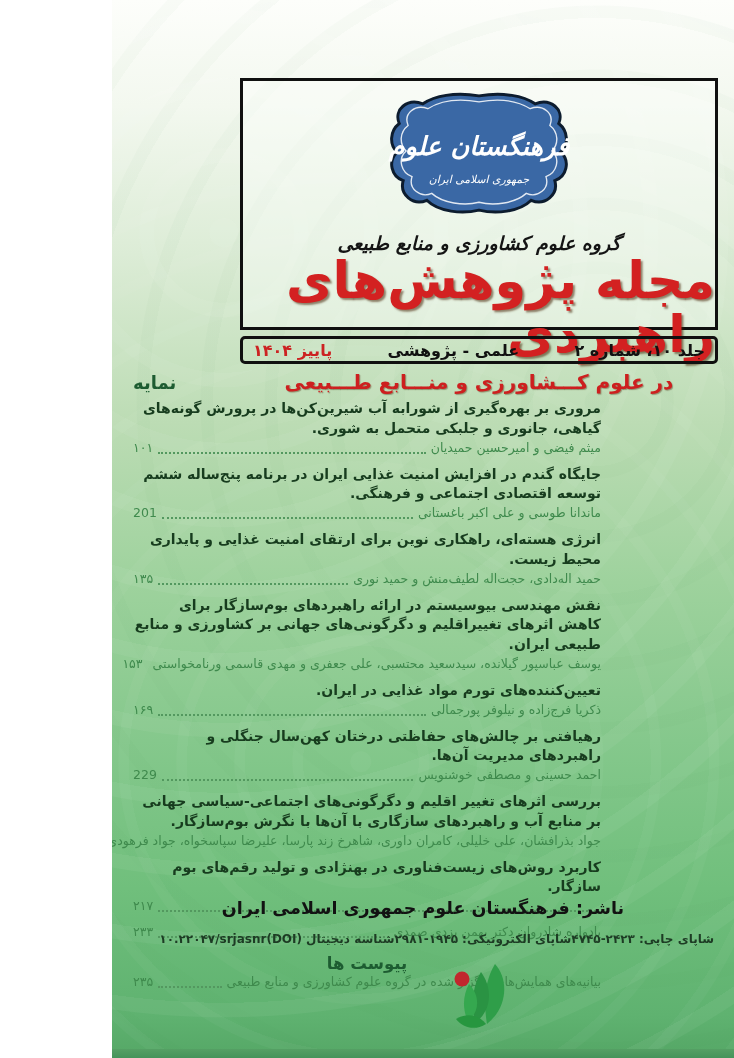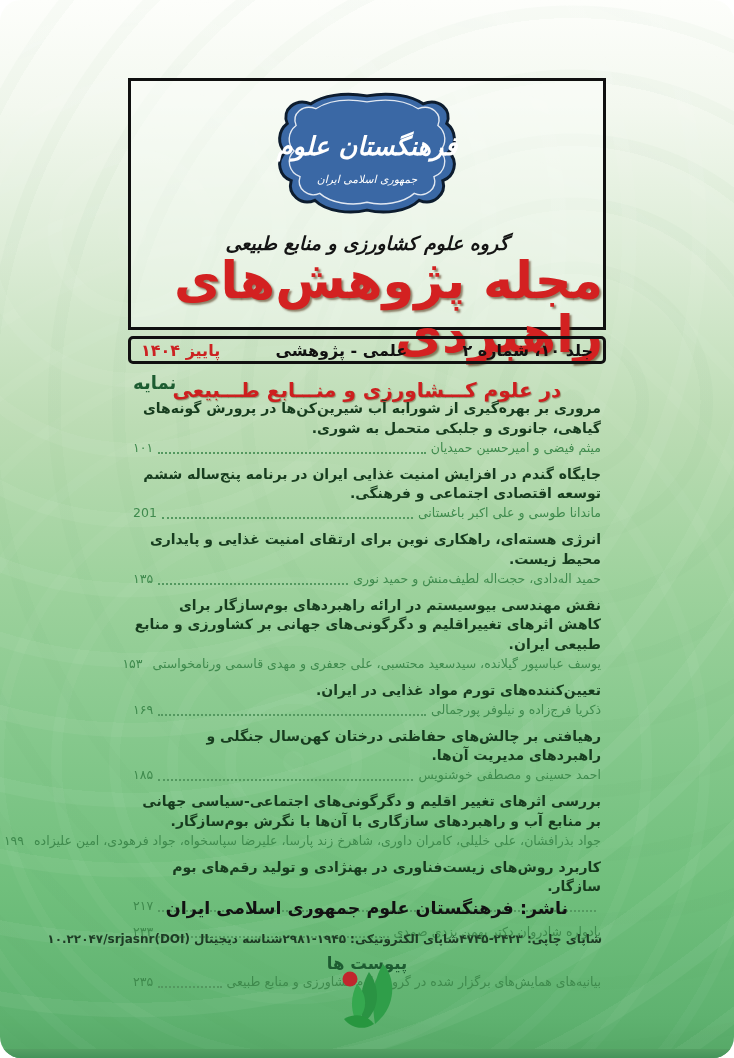--- a/index.html
+++ b/index.html
@@ -1,34 +1,34 @@
 <!DOCTYPE html>
 <html lang="fa" dir="rtl"><head>
 <meta charset="utf-8">
 <style>
   html,body{margin:0;padding:0;}
   body{font-family:"DejaVu Sans","Liberation Sans",sans-serif;}
-  .page{position:relative;width:734px;height:1058px;overflow:hidden;
-    background:linear-gradient(180deg,#fdfefb 0%,#f3f8ef 10%,#dcecd6 24%,#bcdcb4 40%,#9ed29d 55%,#85c88c 70%,#70bf7c 84%,#5fb270 96%,#55a766 100%);border-radius:21px;}
+  .page{position:relative;width:622px;height:1058px;overflow:hidden;
+    background:linear-gradient(180deg,#fdfefb 0%,#f3f8ef 10%,#dcecd6 24%,#bcdcb4 40%,#9ed29d 55%,#85c88c 70%,#70bf7c 84%,#5fb270 96%,#55a766 100%);}
   .pattern{position:absolute;inset:0;pointer-events:none;opacity:.5;
     background:
       repeating-radial-gradient(circle at 18% 22%, rgba(255,255,255,.10) 0 14px, rgba(255,255,255,0) 15px 70px),
       repeating-radial-gradient(circle at 78% 38%, rgba(70,140,80,.06) 0 12px, rgba(255,255,255,0) 13px 64px),
       repeating-radial-gradient(circle at 40% 72%, rgba(255,255,255,.07) 0 10px, rgba(255,255,255,0) 11px 58px);}
   .bottom-edge{position:absolute;left:0;bottom:0;width:100%;height:9px;
     background:linear-gradient(180deg,#55a064,#45935a);}
   
   .frame{position:absolute;left:128px;top:78px;width:478px;height:252px;
     border:3px solid #101010;background:rgba(253,255,252,.42);
     display:flex;flex-direction:column;align-items:center;box-sizing:border-box;}
   .badge-wrap{margin-top:9px;width:188px;height:128px;}
   .dept{margin-top:14px;color:#141414;font-size:19px;font-weight:bold;font-style:italic;}
   .jtitle{color:#d32121;font-size:51px;font-weight:bold;line-height:1.05;
     text-shadow:2px 2px 2px rgba(70,35,5,.55);letter-spacing:-1px;}
-  .jsub{margin-top:17px;color:#cd1f1f;font-size:20px;font-weight:bold;
+  .jsub{margin-top:9px;color:#cd1f1f;font-size:20px;font-weight:bold;
     text-shadow:1px 1px 1px rgba(70,35,5,.4);}
   
   .issue-bar{position:absolute;left:128px;top:336px;width:478px;height:28px;
     border:3px solid #101010;border-radius:5px;box-sizing:border-box;
     display:flex;align-items:center;justify-content:space-between;padding:0 10px;
     font-size:16px;font-weight:bold;color:#111;}
   .issue-bar .season{color:#cc2222;text-align:center;}
   
   .toc{position:absolute;right:133px;top:372px;width:468px;}
   .toc-head{text-align:left;color:#1d5c31;font-size:18px;font-weight:bold;margin-bottom:6px;}
@@ -116,21 +116,21 @@
             <span class="a">ذکریا فرج‌زاده و نیلوفر پورجمالی</span>
             <span class="leader"></span>
             <span class="p">۱۶۹</span>
           </div>
         </div>
         <div class="entry">
           <div class="t">رهیافتی بر چالش‌های حفاظتی درختان کهن‌سال جنگلی و راهبردهای مدیریت آن‌ها.</div>
           <div class="dotrow">
             <span class="a">احمد حسینی و مصطفی خوشنویس</span>
             <span class="leader"></span>
-            <span class="p">۱۸۵</span>
+            <span class="p">229</span>
           </div>
         </div>
         <div class="entry">
           <div class="t">بررسی اثرهای تغییر اقلیم و دگرگونی‌های اجتماعی-سیاسی جهانی بر منابع آب و راهبردهای سازگاری با آن‌ها با نگرش بوم‌سازگار.</div>
           <div class="dotrow">
             <span class="a">جواد بذرافشان، علی خلیلی، کامران داوری، شاهرخ زند پارسا، علیرضا سپاسخواه، جواد فرهودی، امین علیزاده</span>
             <span class="leader"></span>
             <span class="p">۱۹۹</span>
           </div>
         </div>

